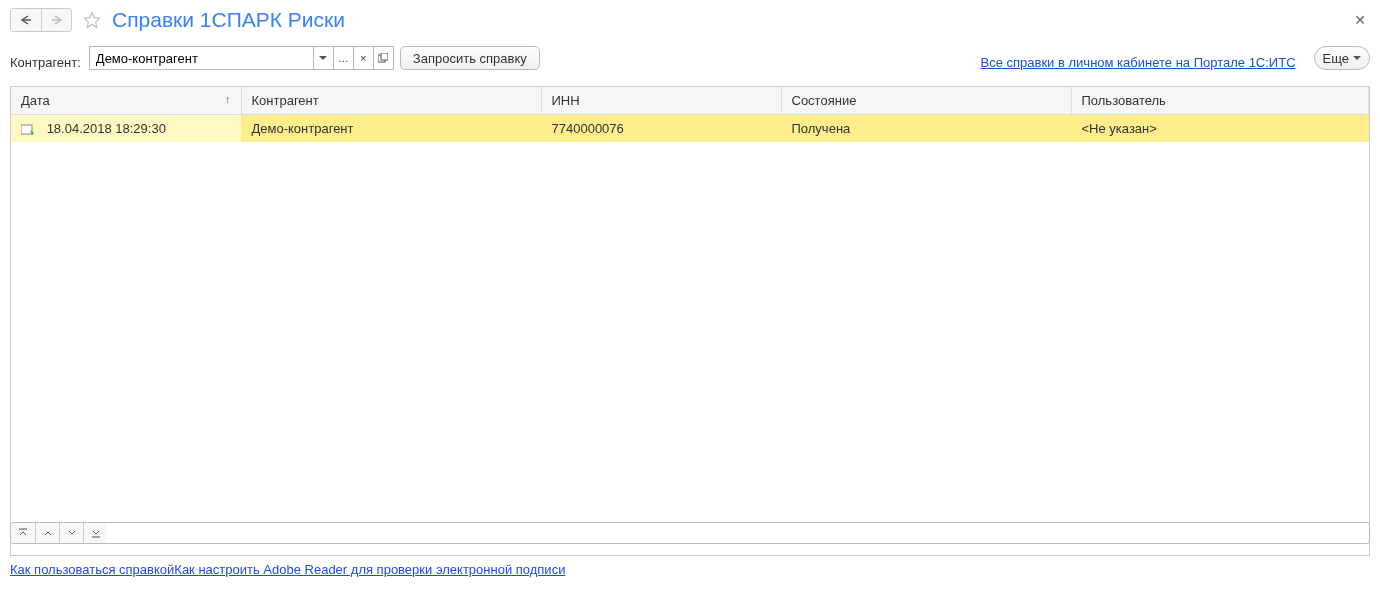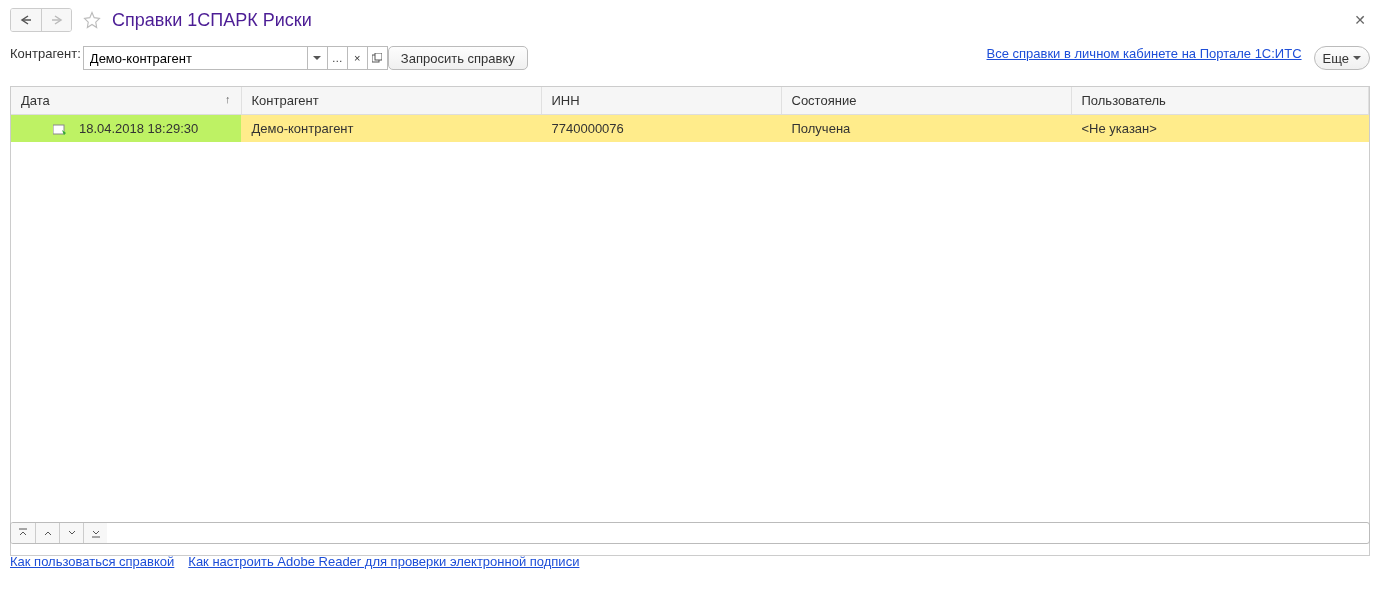--- a/index.html
+++ b/index.html
@@ -32,34 +32,34 @@
     background: #f7f7f7;
     cursor: pointer;
   }
   .nav-btn + .nav-btn { border-left: 1px solid #ccc; }
   .star {
     width: 20px; height: 20px;
     margin-right: 10px;
     display: flex; align-items: center; justify-content: center;
   }
   .title {
-    font-size: 18px;
-    color: #4c1d95;
+    font-size: 21px;
+    color: #3b82f6;
   }
   .close-x {
     margin-left: auto;
     font-size: 14px;
     color: #666;
     cursor: pointer;
     padding: 0 4px;
   }
   .filter-row {
     display: flex;
-    align-items: flex-start;
-    gap: 0;
+    align-items: flex-end;
+    gap: 6px;
     margin-bottom: 10px;
   }
   .filter-label { margin-right: 2px; }
   .input-wrap {
     display: flex;
     align-items: stretch;
     height: 24px;
   }
   .text-input {
     border: 1px solid #bbb;
@@ -135,34 +135,32 @@
     color: #666;
   }
   td {
     padding: 6px 10px;
     border-right: 1px solid transparent;
   }
   tr.sel td {
     background: #ffec8b;
   }
   tr.sel td:first-child {
-    background: #bef264;
-    text-align: center;
+    background: #fef9c3;
   }
   .row-icon {
     display: inline-block;
     width: 14px; height: 12px;
     margin-right: 8px;
     vertical-align: middle;
   }
   .footer {
     display: flex;
     align-items: center;
-    margin-top: 10px;
-    gap: 14px;
+    margin-top: 18px;
     text-align: right;
   }
   .scroll-btns {
     margin-left: auto;
     display: flex;
     border: 1px solid #bbb;
     border-radius: 3px;
     overflow: hidden;
     margin-top: -34px;
   }

